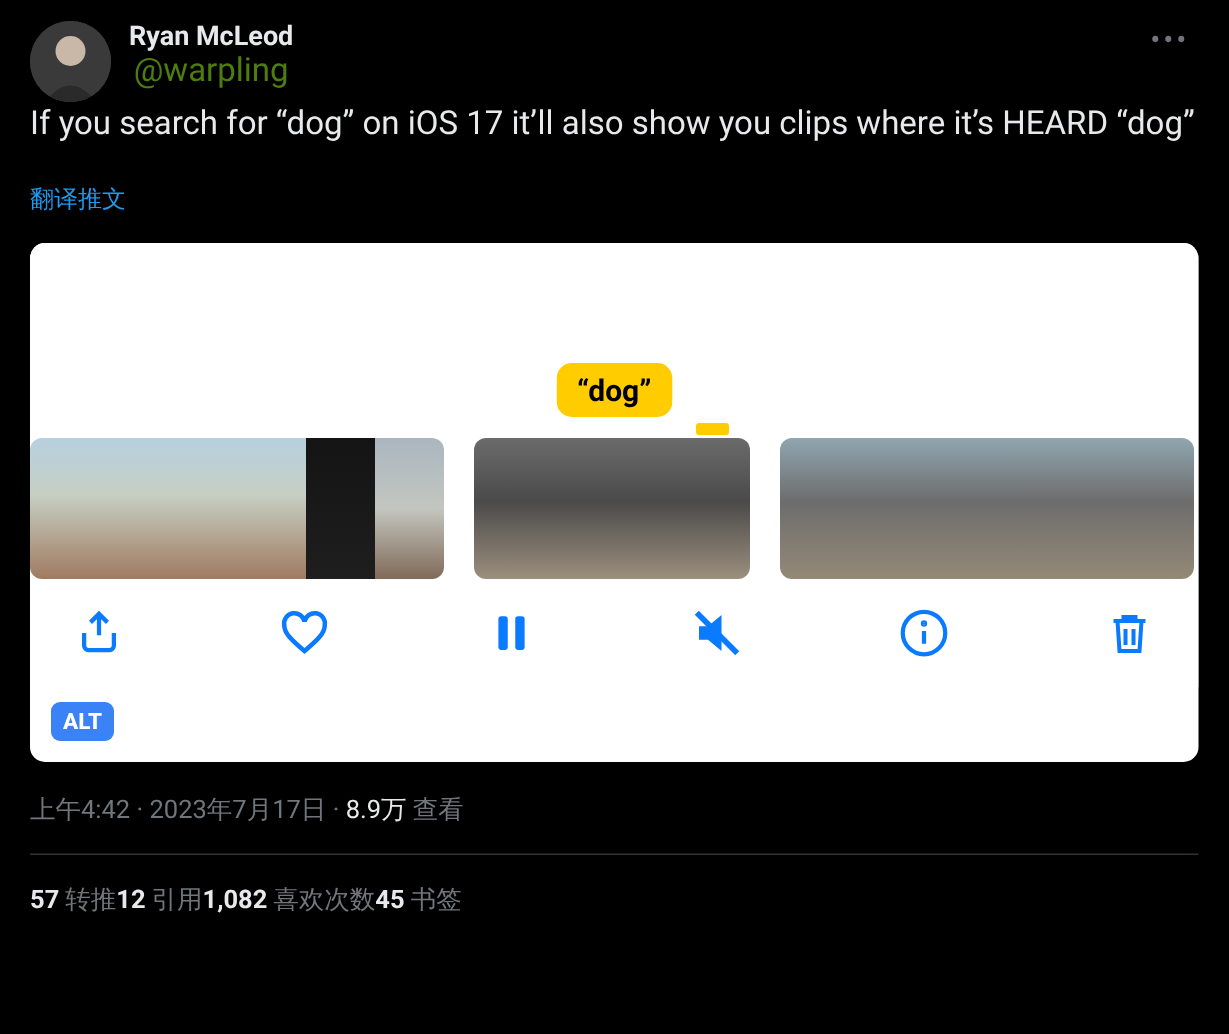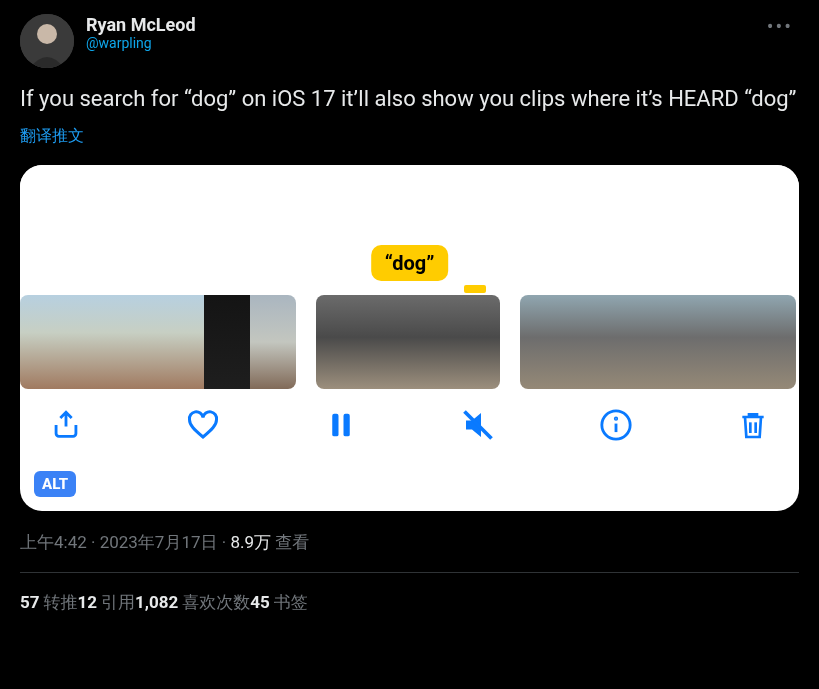--- a/index.html
+++ b/index.html
@@ -23,47 +23,46 @@
     width: 54px; height: 54px;
     border-radius: 50%;
     background: linear-gradient(135deg, #2b2b2b 0%, #555 50%, #2b2b2b 100%);
     flex-shrink: 0;
     overflow: hidden;
     position: relative;
   }
   .avatar svg { position: absolute; inset: 0; }
   .names { display: flex; flex-direction: column; }
   .display-name { font-weight: 700; font-size: 18px; color: #e7e9ea; }
-  .handle { color: #0ea5e9; font-size: 14px; }
+  .handle { color: #4d7c0f; font-size: 22px; text-align: center; }
   .more {
     margin-left: auto;
     color: #71767b;
     font-size: 20px;
     letter-spacing: 2px;
     padding: 0 6px;
     cursor: pointer;
   }
   .body-text {
-    margin-top: 16px;
     font-size: 22px;
     line-height: 1.35;
     color: #e7e9ea;
     font-weight: 400;
   }
   .translate-link {
-    margin-top: 12px;
+    margin-top: 25px;
     color: #1d9bf0;
     font-size: 16px;
     cursor: pointer;
   }
   
   .media-card {
     margin-top: 18px;
     background: #fff;
-    border-radius: 22px;
+    border-radius: 10px;
     overflow: hidden;
     position: relative;
     height: 346px;
     width: 100%;
   }
   .tooltip-area {
     position: relative;
     height: 130px;
     background: #fff;
   }

